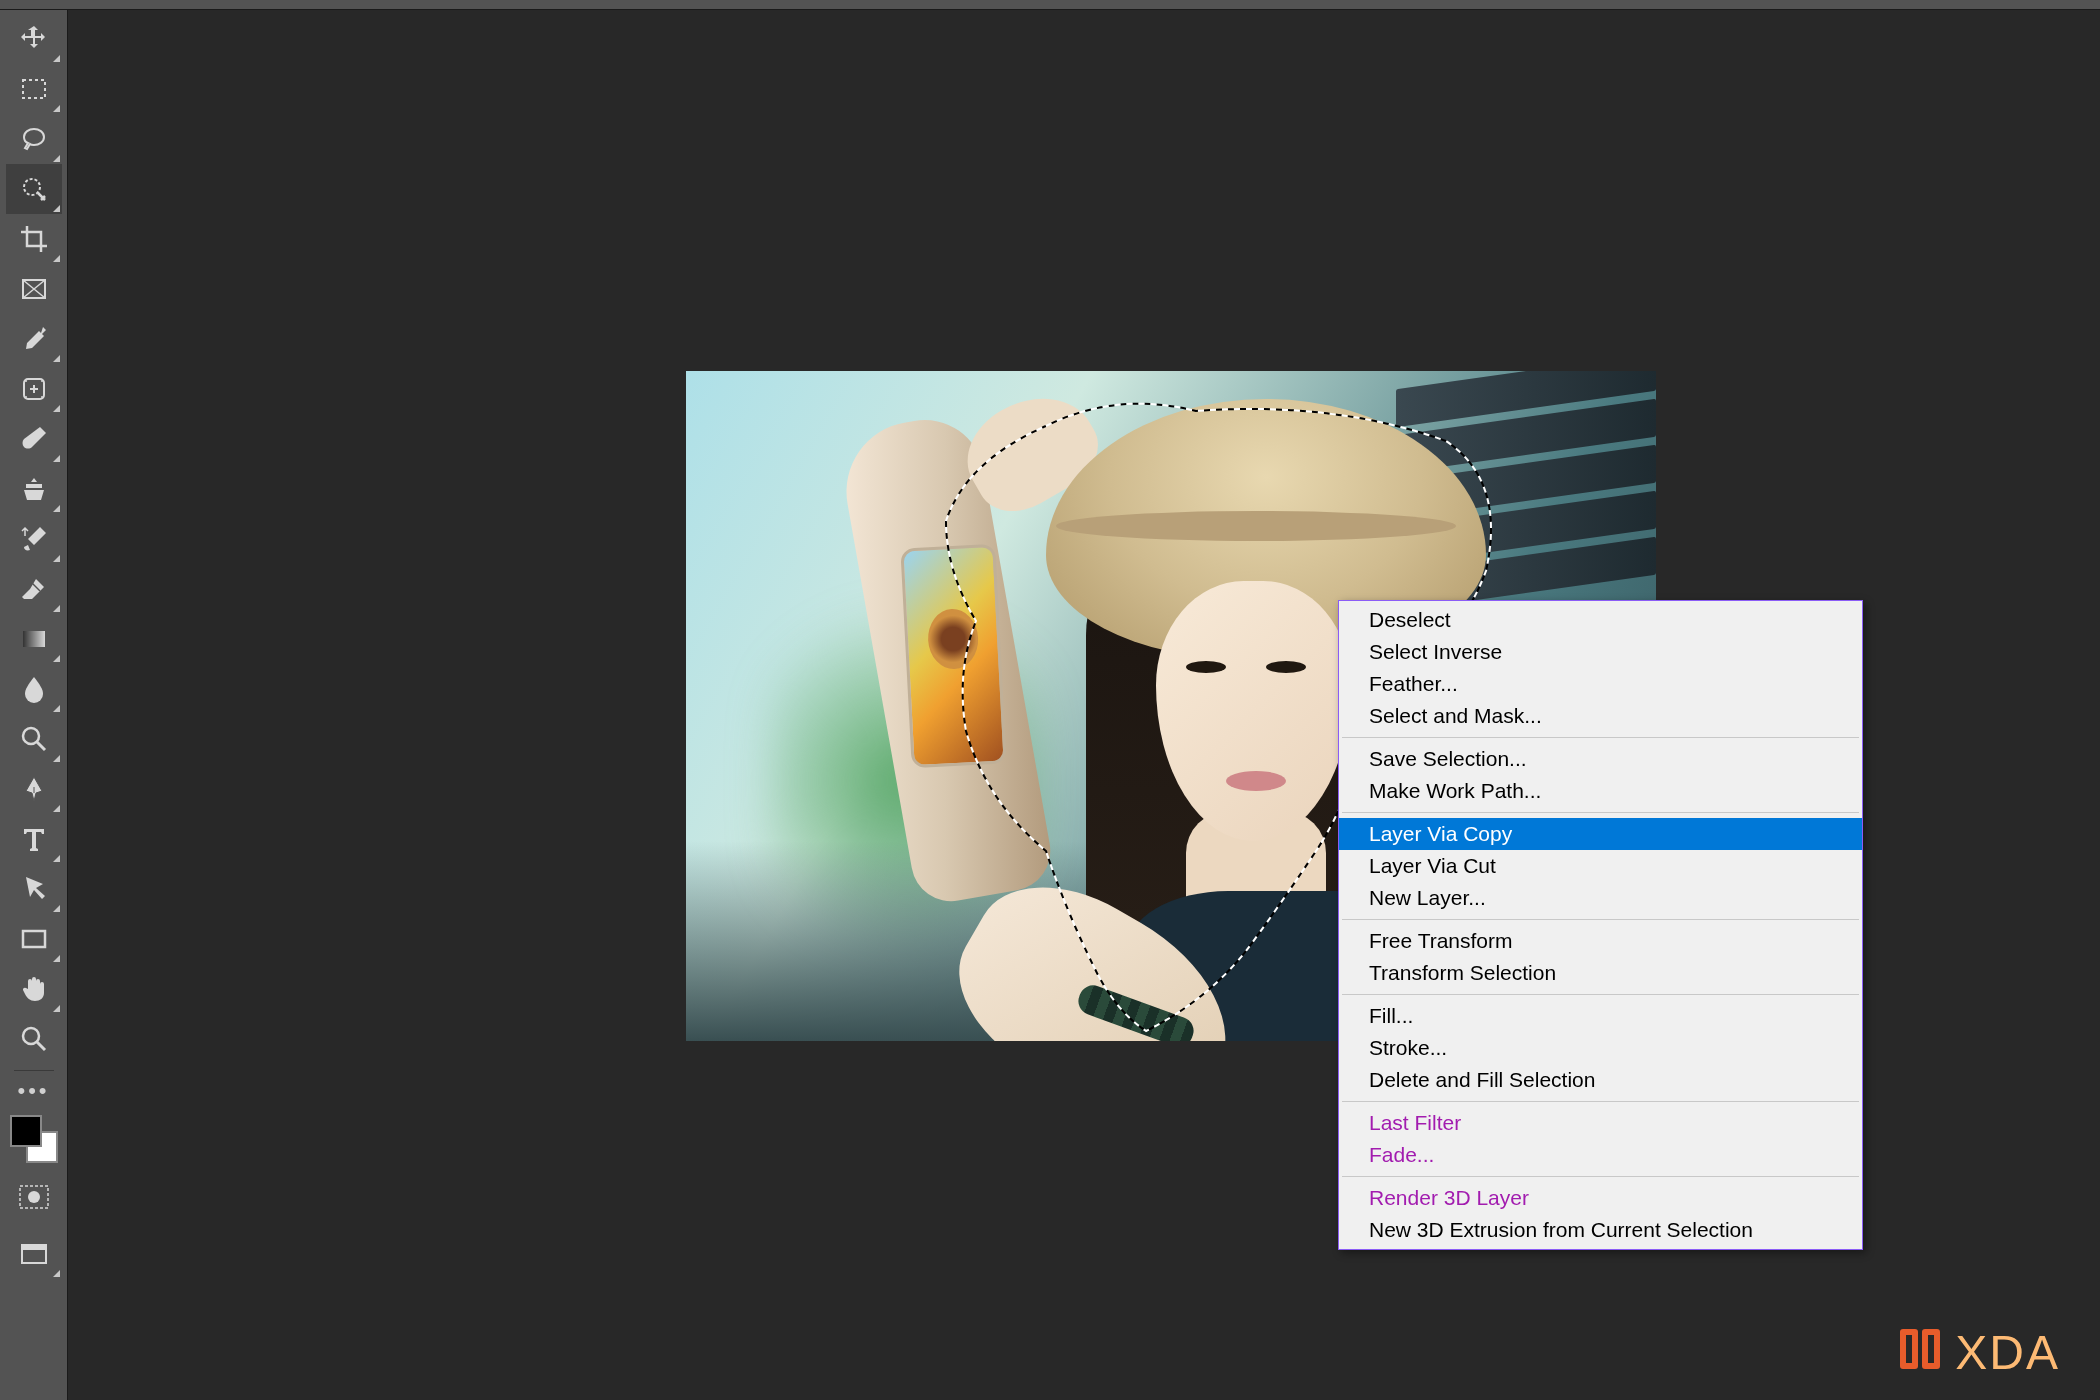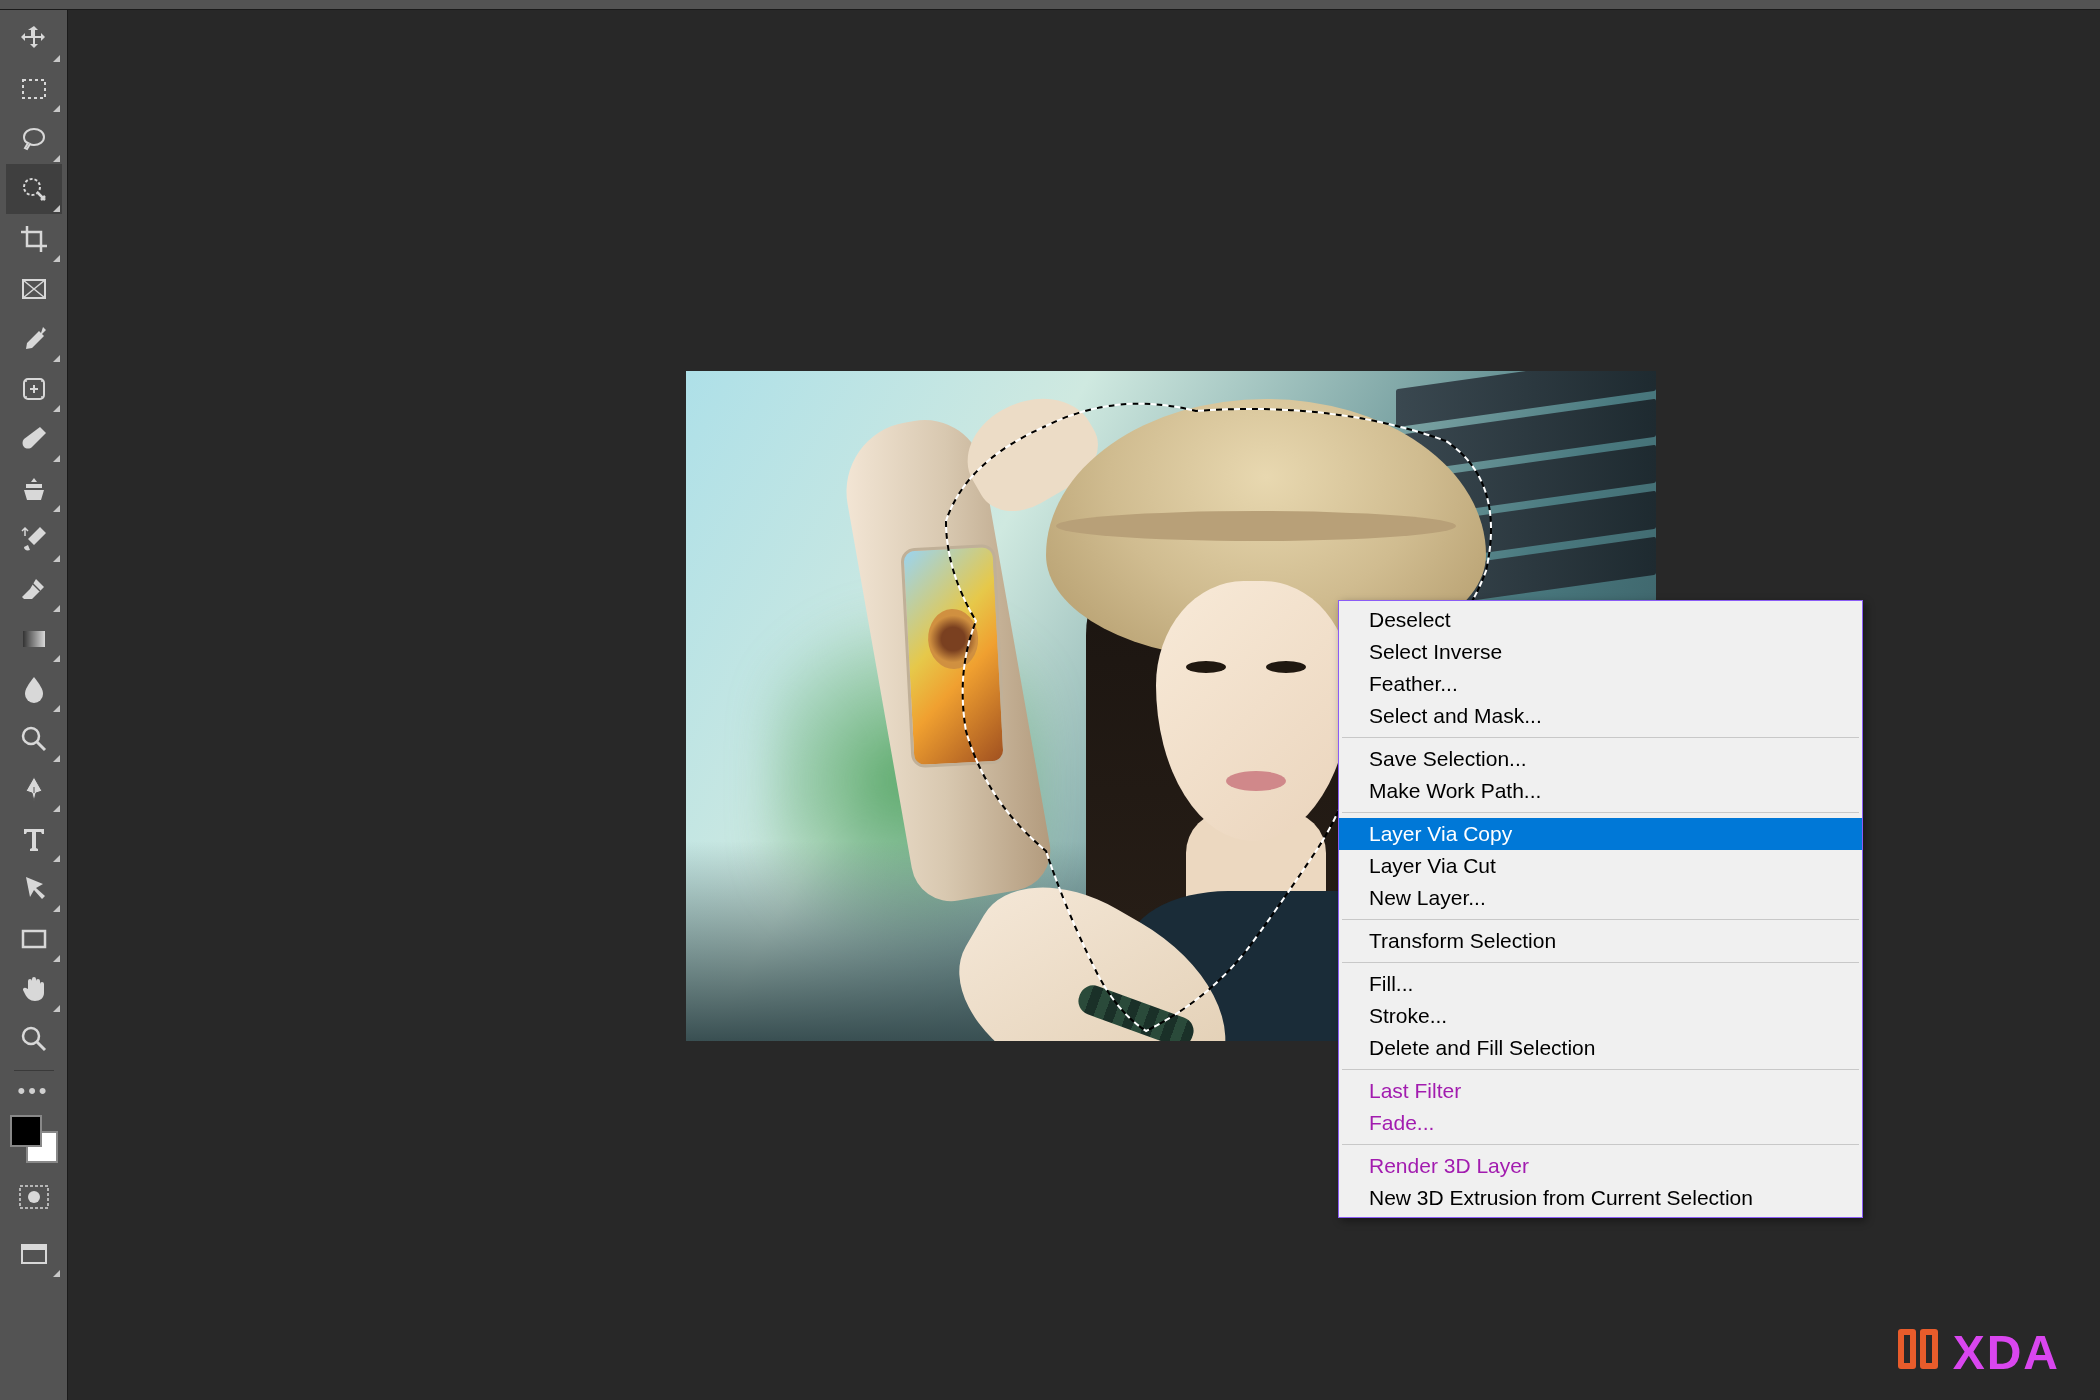--- a/index.html
+++ b/index.html
@@ -295,23 +295,23 @@
   display: flex;
   align-items: center;
   gap: 10px;
 }
 .watermark-logo {
   width: 50px; height: 50px;
   position: relative;
 }
 .watermark-text {
   font-family: Arial, sans-serif;
-  font-weight: 700;
+  font-weight: 400;
   font-size: 48px;
-  color: #d946ef;
+  color: #fdba74;
   letter-spacing: 2px;
   margin-top: 8px;
 }
 </style>
 </head>
 <body>
 
 <div class="topbar"></div>
 <div class="main-area">
   <div class="toolbar" id="toolbar">
@@ -517,20 +517,21 @@
         <div class="menu-item">Feather...</div>
         <div class="menu-item">Select and Mask...</div>
         <div class="menu-sep"></div>
         <div class="menu-item">Save Selection...</div>
         <div class="menu-item">Make Work Path...</div>
         <div class="menu-sep"></div>
         <div class="menu-item highlighted">Layer Via Copy</div>
         <div class="menu-item">Layer Via Cut</div>
         <div class="menu-item">New Layer...</div>
         <div class="menu-sep"></div>
+        <div class="menu-item">Free Transform</div>
         <div class="menu-item">Transform Selection</div>
         <div class="menu-sep"></div>
         <div class="menu-item">Fill...</div>
         <div class="menu-item">Stroke...</div>
         <div class="menu-item">Delete and Fill Selection</div>
         <div class="menu-sep"></div>
         <div class="menu-item disabled">Last Filter</div>
         <div class="menu-item disabled">Fade...</div>
         <div class="menu-sep"></div>
         <div class="menu-item disabled">Render 3D Layer</div>

